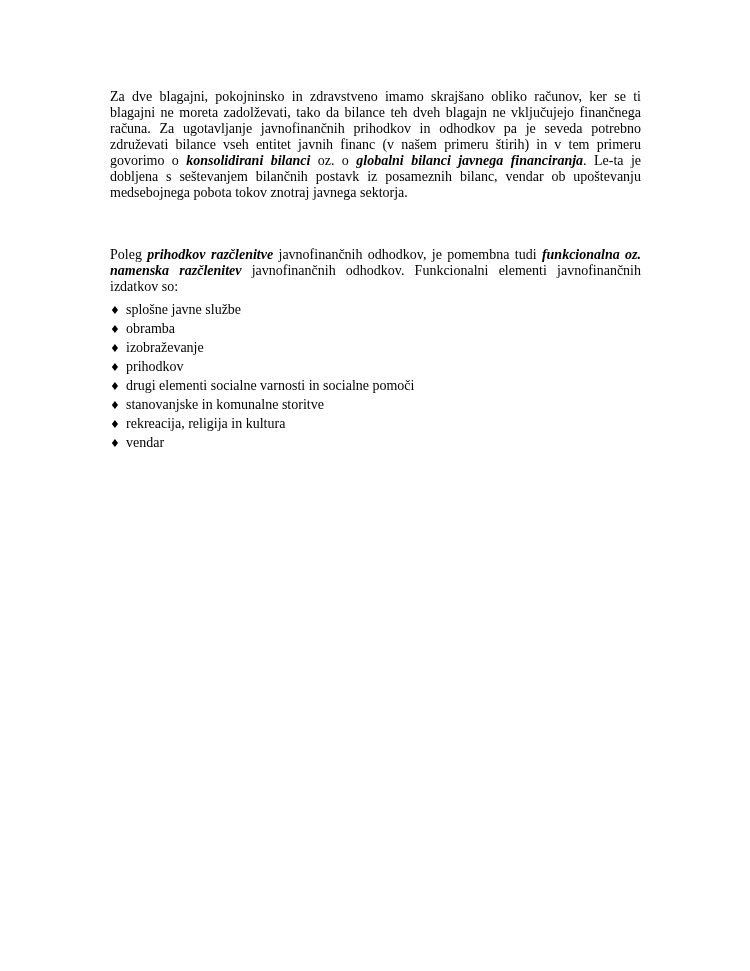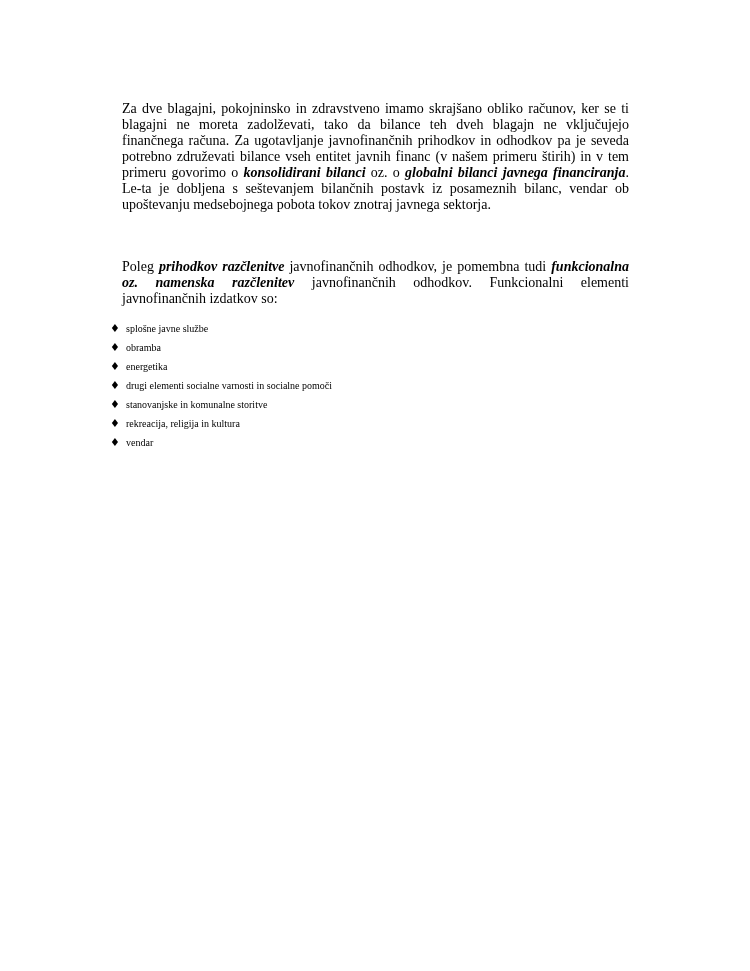--- a/index.html
+++ b/index.html
@@ -22,21 +22,21 @@
     position: absolute;
     left: 110px;
     top: 89px;
     width: 531px;
     font-family: "Liberation Serif", "DejaVu Serif", serif;
     font-size: 14px;
     line-height: 16px;
     color: #000000;
   }
   .para {
-    margin: 12px;
+    margin: 0;
     text-align: justify;
   }
   .para-gap {
     margin-top: 46px;
   }
   .seg.normal {
     font-weight: normal;
     font-style: normal;
   }
   .seg.bold-italic {
@@ -56,33 +56,34 @@
   }
   .bullet {
     display: inline-block;
     width: 16px;
     font-family: "DejaVu Sans", sans-serif;
     font-size: 11px;
     vertical-align: baseline;
   }
   .li-text {
     font-family: "Liberation Serif", "DejaVu Serif", serif;
-    font-size: 10px;
+    font-size: 14px;
   }
 </style>
 </head>
 <body>
 
 <div class="doc-page">
   <div class="content">
     <p class="para"><span class="seg normal">Za dve blagajni, pokojninsko in zdravstveno imamo skrajšano obliko računov, ker se ti blagajni ne moreta zadolževati, tako da bilance teh dveh blagajn ne vključujejo finančnega računa. Za ugotavljanje javnofinančnih prihodkov in odhodkov pa je seveda potrebno združevati bilance vseh entitet javnih financ (v našem primeru štirih) in v tem primeru govorimo o </span><span class="seg bold-italic">konsolidirani bilanci</span><span class="seg normal"> oz. o </span><span class="seg bold-italic">globalni bilanci javnega financiranja</span><span class="seg normal">. Le-ta je dobljena s seštevanjem bilančnih postavk iz posameznih bilanc, vendar ob upoštevanju medsebojnega pobota tokov znotraj javnega sektorja.</span></p>
     <p class="para para-gap"><span class="seg normal">Poleg </span><span class="seg bold-italic">prihodkov razčlenitve</span><span class="seg normal"> javnofinančnih odhodkov, je pomembna tudi </span><span class="seg bold-italic">funkcionalna oz. namenska razčlenitev</span><span class="seg normal"> javnofinančnih odhodkov. Funkcionalni elementi javnofinančnih izdatkov so:</span></p>
     <ul class="bullet-list">
         <li><span class="bullet">♦</span><span class="li-text">splošne javne službe</span></li>
         <li><span class="bullet">♦</span><span class="li-text">obramba</span></li>
-        <li><span class="bullet">♦</span><span class="li-text">energetika</span></li>
+        <li><span class="bullet">♦</span><span class="li-text">izobraževanje</span></li>
+        <li><span class="bullet">♦</span><span class="li-text">prihodkov</span></li>
         <li><span class="bullet">♦</span><span class="li-text">drugi elementi socialne varnosti in socialne pomoči</span></li>
         <li><span class="bullet">♦</span><span class="li-text">stanovanjske in komunalne storitve</span></li>
         <li><span class="bullet">♦</span><span class="li-text">rekreacija, religija in kultura</span></li>
         <li><span class="bullet">♦</span><span class="li-text">vendar</span></li>
       </ul>
   </div>
 </div>
 
 </body></html>

